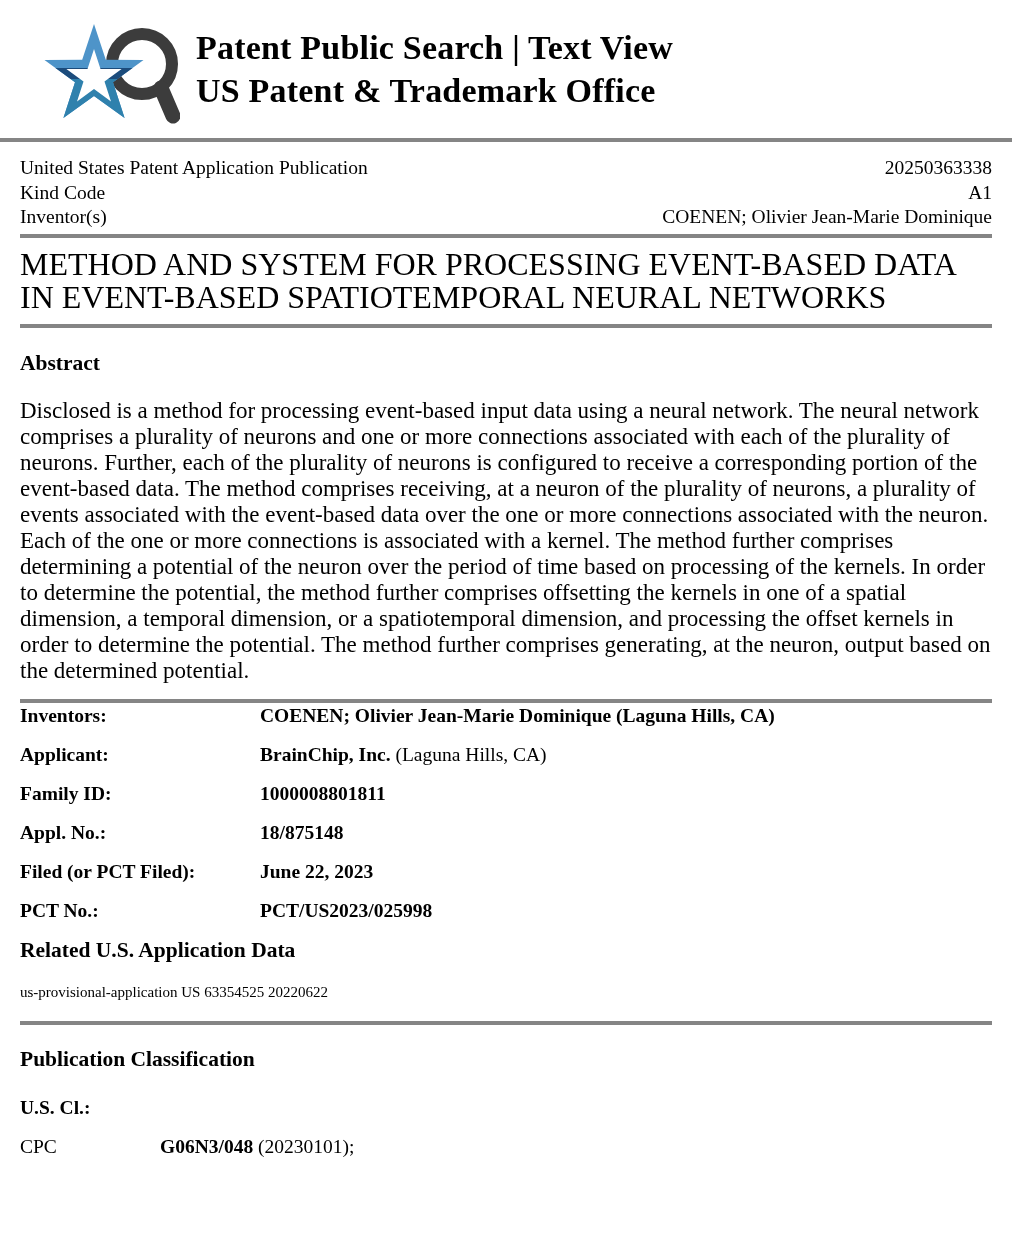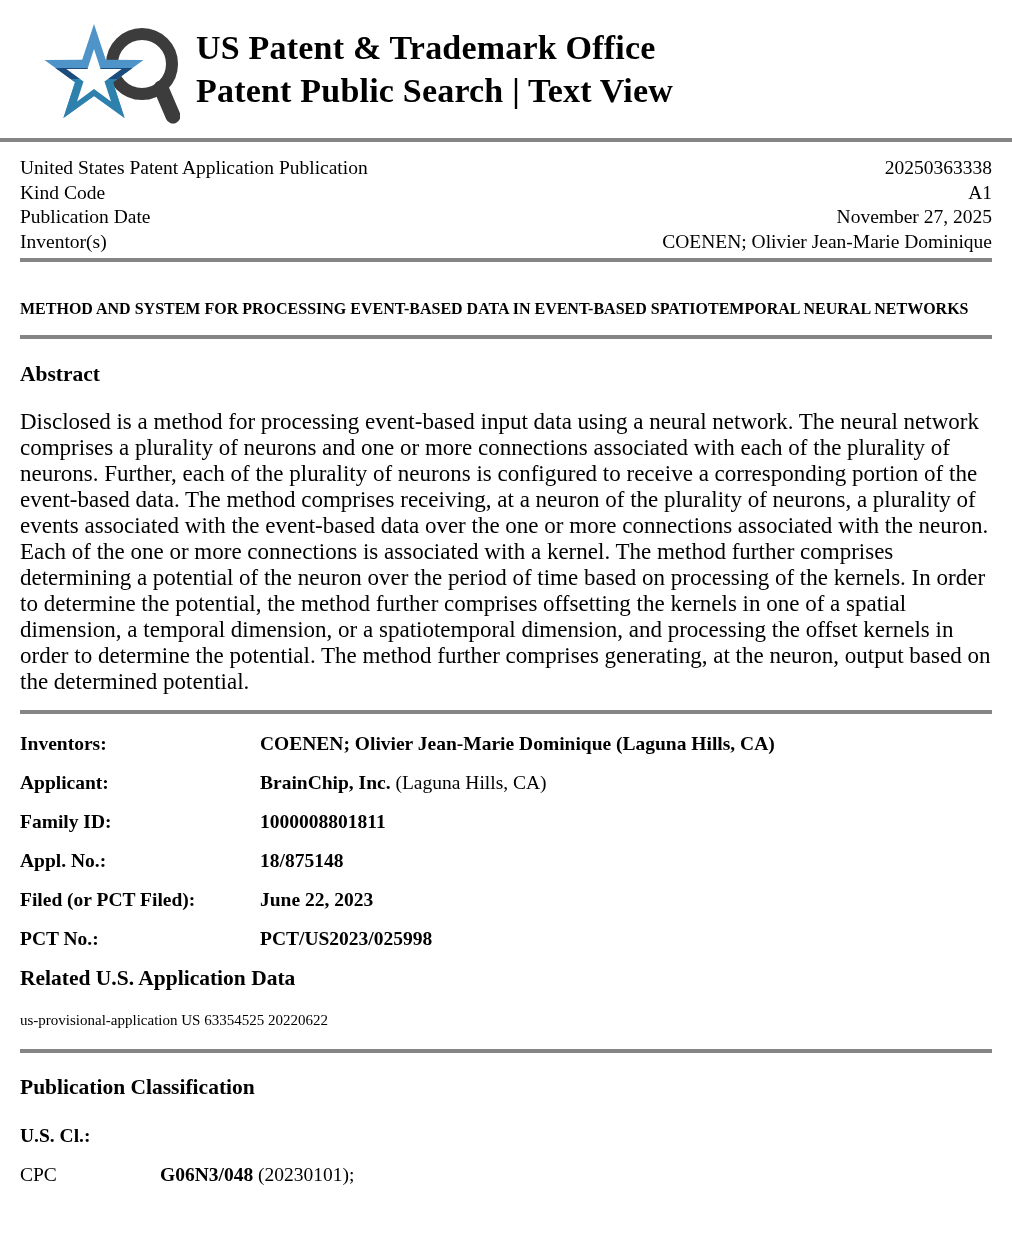--- a/index.html
+++ b/index.html
@@ -41,41 +41,41 @@
   .biblio {
     padding: 14px 0 4px 0;
     font-size: 19.5px;
     line-height: 24.5px;
     font-family: Liberation Serif, serif;
   }
   .biblio-row { display: flex; justify-content: space-between; }
 
   
   .patent-title {
-    margin: 30px 0 10px 0;
-    font-size: 16px;
-    font-weight: bold;
+    margin: 10px 0 10px 0;
+    font-size: 32px;
+    font-weight: normal;
     line-height: 33px;
   }
 
   
   .section-heading {
     font-size: 21.5px;
     font-weight: bold;
   }
   .abstract-heading { margin-top: 23px; }
   .abstract-text {
     margin-top: 22px;
     font-size: 23px;
     line-height: 26px;
   }
   .post-abstract-rule { margin-top: 15px; }
 
   
-  .kv-table { margin-top: 18px; }
+  .kv-table { margin-top: 1px; }
   .kv-row {
     display: flex;
     font-size: 19.5px;
     line-height: 24px;
     margin-bottom: 15px;
   }
   .kv-label { font-weight: bold; flex: 0 0 auto; }
   .details-table .kv-label { width: 240px; }
   .class-table .kv-label { width: 140px; }
   .kv-label.plain { font-weight: normal; }
@@ -110,43 +110,39 @@
             <polygon points="60,16 71.8,51.8 109.5,51.9 79,74.2 90.6,110.1 60,88 29.4,110.1 41,74.2 10.5,51.9 48.2,51.8"></polygon>
           </clipPath>
         </defs>
         <polygon points="60,16 71.8,51.8 109.5,51.9 79,74.2 90.6,110.1 60,88 29.4,110.1 41,74.2 10.5,51.9 48.2,51.8" fill="#4e94c9"></polygon>
         <rect x="6" y="71" width="108" height="52" fill="#2f81ad" clip-path="url(#starClip)"></rect>
         <rect x="6" y="60" width="108" height="11" fill="#1c4c7c" clip-path="url(#starClip)"></rect>
         <polygon points="60,41 66.5,61.1 87.6,61 70.5,73.4 77,93.5 60,81 43,93.5 49.5,73.4 32.4,61 53.5,61.1" fill="#ffffff"></polygon>
       </g>
     </svg>
     <div class="header-titles">
+      <div>Patent Public Search | Text View</div>
       <div>US Patent &amp; Trademark Office</div>
-      <div>Patent Public Search | Text View</div>
     </div>
   </div>
 
   <hr class="rule">
 
   <div class="inner">
 
     <div class="biblio">
       <div class="biblio-row">
         <span>United States Patent Application Publication</span>
         <span>20250363338</span>
       </div>
       <div class="biblio-row">
         <span>Kind Code</span>
         <span>A1</span>
       </div>
       <div class="biblio-row">
-        <span>Publication Date</span>
-        <span>November 27, 2025</span>
-      </div>
-      <div class="biblio-row">
         <span>Inventor(s)</span>
         <span>COENEN; Olivier Jean-Marie Dominique</span>
       </div>
     </div>
 
     <hr class="rule">
 
     <div class="patent-title">METHOD AND SYSTEM FOR PROCESSING EVENT-BASED DATA IN EVENT-BASED SPATIOTEMPORAL NEURAL NETWORKS</div>
 
     <hr class="rule">

